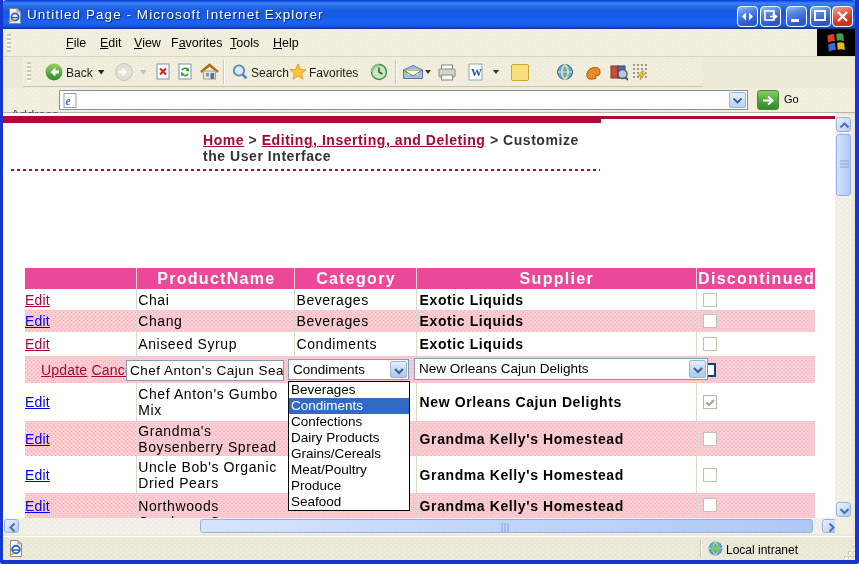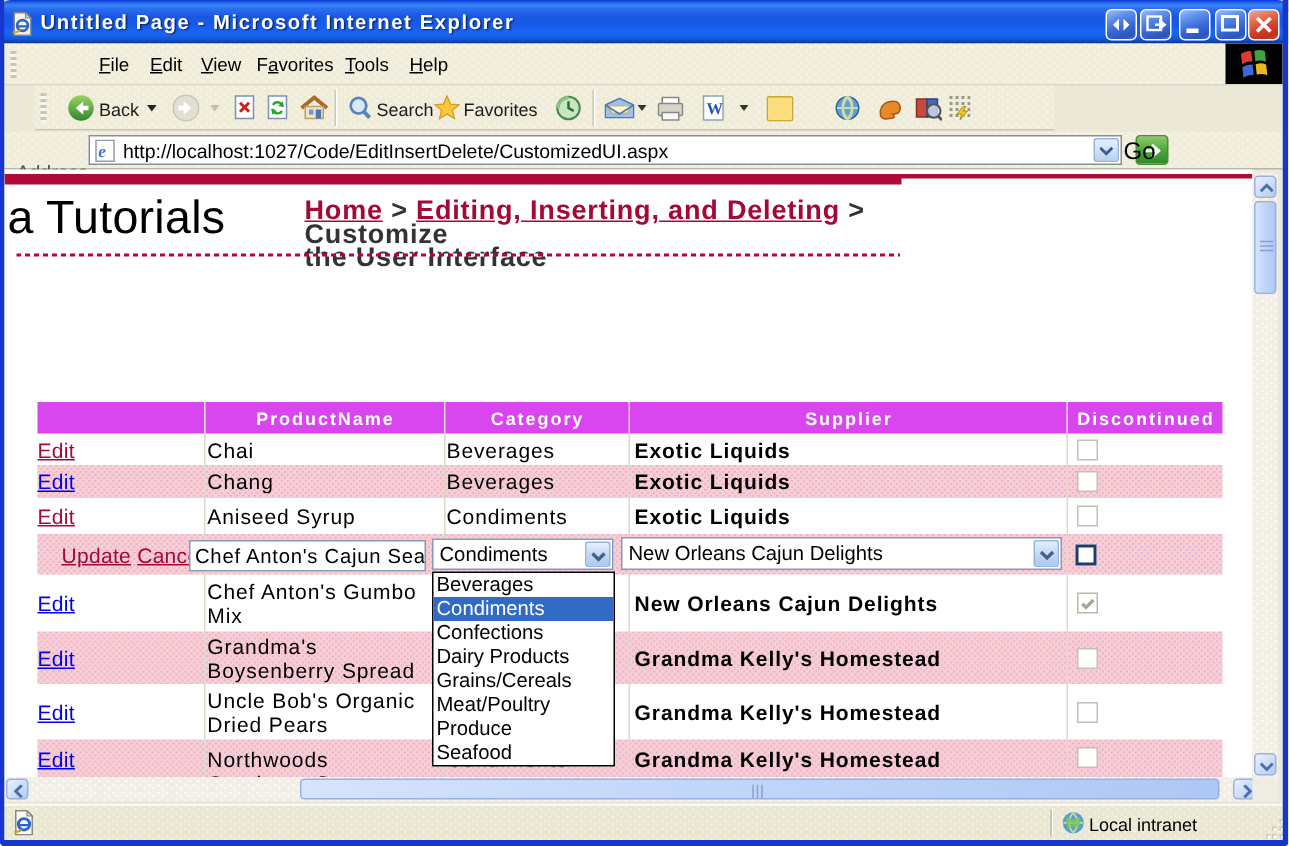--- a/index.html
+++ b/index.html
@@ -5,21 +5,21 @@
 * { margin:0; padding:0; box-sizing:border-box; }
 body { font-family:"Liberation Sans", sans-serif; }
 #win { position:relative; width:859px; height:564px; overflow:hidden; background:#ECE9D8; }
 #topbackdrop { left:0; top:0; width:859px; height:8px; background:#10103A; z-index:-1; }
 .abs { position:absolute; }
 
 
 #titlebar { left:0; top:0; width:859px; height:29px;
   background:linear-gradient(180deg,#0831D9 0%,#1550DE 3%,#2166E8 6%,#3B83F5 12%,#2B6FF0 20%,#1959E0 38%,#155AE8 55%,#1962F2 70%,#1A63F0 80%,#1556D6 90%,#0F3FA8 97%,#0A2F8C 100%);
   border-radius:7px 7px 0 0; }
-#titletxt { left:27px; top:7px; color:#fff; font-size:13.5px; font-weight:bold; letter-spacing:1.05px; text-shadow:1px 1px 1px #0a246a; }
+#titletxt { left:27px; top:7px; color:#fff; font-size:13.5px; font-weight:normal; letter-spacing:1.05px; text-shadow:1px 1px 1px #0a246a; }
 .tbtn { top:6px; width:21px; height:21px; border:1px solid #fff; border-radius:4px;
   background:linear-gradient(160deg,#9CBCF8 0%,#5A8BEA 30%,#3867D6 60%,#2A55C0 85%,#3E6FD8 100%); color:#fff; }
 .tbtn svg { position:absolute; left:0; top:0; }
 #bclose { background:linear-gradient(160deg,#F2A998 0%,#E4674A 35%,#D2402B 60%,#BE3318 85%,#D0502E 100%); }
 
 
 #menubar { left:3px; top:29px; width:852px; height:28px; background-color:#F0EDDF; background-image:radial-gradient(circle at 0.5px 0.5px, rgba(255,252,205,0.9) 0, rgba(255,252,205,0.9) 0.6px, transparent 0.8px), radial-gradient(circle at 3.5px 2.5px, rgba(255,252,205,0.9) 0, rgba(255,252,205,0.9) 0.6px, transparent 0.8px); background-size:6px 5px; border-bottom:1px solid #D8D5C5; }
 .grip { width:4px; background:repeating-linear-gradient(180deg,#c9c6b4 0 2px,#f6f5ee 2px 4px); }
 #menubar .mi { top:7px; font-size:12.5px; color:#000;margin-left:41px; }
 #brand { left:817px; top:29px; width:38px; height:27px; background:#000; }
@@ -29,50 +29,50 @@
 .tsep { top:3px; width:2px; height:24px; background:linear-gradient(90deg,#cbc8b6 1px,#ffffff 1px); }
 .tlabel { font-size:12px; color:#1c1c1c; }
 
 
 #addrbar { left:3px; top:88px; width:852px; height:25px; background-color:#F0EDDF; background-image:radial-gradient(circle at 0.5px 0.5px, rgba(255,252,205,0.9) 0, rgba(255,252,205,0.9) 0.6px, transparent 0.8px), radial-gradient(circle at 3.5px 2.5px, rgba(255,252,205,0.9) 0, rgba(255,252,205,0.9) 0.6px, transparent 0.8px); background-size:6px 5px; border-bottom:1px solid #B8B5A2; }
 #addrlabel { left:8px; top:19px; font-size:13px; color:#4e4e4e; }
 #addrfield { left:56px; top:2px; width:689px; height:20px; background:#fff; border:1px solid #849294; }
 #addrtxt { left:22px; top:2px; font-size:13px; color:#000; white-space:nowrap; }
 #gobtn { left:754px; top:2px; width:22px; height:20px; border-radius:3px; border:1px solid #4A8A3A;
   background:linear-gradient(180deg,#8CCB6A 0%,#4FA83C 50%,#2F8A28 100%); }
-#gotxt { left:746px; top:5px; font-size:16px; color:#000; }
+#gotxt { left:781px; top:5px; font-size:11px; color:#000; }
 
 
 #content { left:3px; top:113px; width:832px; height:405px; background:#fff; overflow:hidden; }
 
 
 #vscroll { left:835px; top:115px; width:17px; height:403px; background-color:#F1EFE5; background-image:radial-gradient(circle at 0.5px 0.5px, rgba(255,255,255,0.9) 0, rgba(255,255,255,0.9) 0.6px, transparent 0.8px), radial-gradient(circle at 3.5px 2.5px, rgba(255,255,255,0.9) 0, rgba(255,255,255,0.9) 0.6px, transparent 0.8px); background-size:6px 5px; }
 #hscroll { left:3px; top:518px; width:832px; height:16px; background-color:#F1EFE5; background-image:radial-gradient(circle at 0.5px 0.5px, rgba(255,255,255,0.9) 0, rgba(255,255,255,0.9) 0.6px, transparent 0.8px), radial-gradient(circle at 3.5px 2.5px, rgba(255,255,255,0.9) 0, rgba(255,255,255,0.9) 0.6px, transparent 0.8px); background-size:6px 5px; }
 .sbtn { background:linear-gradient(135deg,#EAF1FE 0%,#CCDDFA 55%,#B2CAF4 100%); border:1px solid #9CB0D8; border-radius:3px; color:#4D6FA8; }
 .sthumb { background:linear-gradient(90deg,#D6E4FC 0%,#C2D6F9 45%,#AEC8F5 100%); border:1px solid #96B0E6; border-radius:3px; }
 #corner { left:835px; top:518px; width:17px; height:16px; background:#F0EEE2; }
 
 
 #statusbar { left:3px; top:536px; width:852px; height:24px; background-color:#EAE7D6; background-image:radial-gradient(circle at 0.5px 0.5px, rgba(255,252,205,0.9) 0, rgba(255,252,205,0.9) 0.6px, transparent 0.8px), radial-gradient(circle at 3.5px 2.5px, rgba(255,252,205,0.9) 0, rgba(255,252,205,0.9) 0.6px, transparent 0.8px); background-size:6px 5px; border-top:1px solid #fff; }
 #winborder { left:0; top:0; width:859px; height:564px; border:3px solid #1636CE; border-right:4px solid #1636CE; border-bottom:4px solid #1636CE; border-top:none; border-radius:0 0 3px 3px; pointer-events:none; }
 #redline { left:0; top:3px; width:832px; height:3px; background:#B00B38; }
 #redband { left:0; top:3px; width:598px; height:7px; background:#B00B38; }
 #sitetitle { left:2px; top:14px; font-size:31px; color:#000; letter-spacing:0.2px; }
-#crumbs { left:200px; top:20px; width:380px; font-size:18px; font-weight:bold; color:#333; line-height:15.5px; letter-spacing:0.55px; }
+#crumbs { left:200px; top:20px; width:380px; font-size:14px; font-weight:bold; color:#333; line-height:15.5px; letter-spacing:0.55px; }
 #crumbs a { color:#A40836; }
 #dashline { left:8px; top:56px; width:589px; height:2px;
   background:repeating-linear-gradient(90deg,#C00030 0 3px,#ffffff 3px 6px); }
 #h1 { left:18px; top:81px; font-size:24px; font-weight:bold; color:#000; line-height:28px; letter-spacing:2.4px; }
 
 
 #grid { left:22px; top:155px; width:790px; border-collapse:collapse; font-size:14px; letter-spacing:0.6px; }
 #grid td, #grid th { border-left:1px solid #DCD8CA; padding:0 0 0 1px; vertical-align:middle; }
 #grid td:nth-child(4) { padding-left:3px;font-weight:bold; }
 #grid td:first-child, #grid th:first-child { border-left:none; padding-left:0; letter-spacing:0.2px; }
-#grid th { background:#d946ef; color:#fff; height:21px; font-size:12px; letter-spacing:1.3px; }
+#grid th { background:#ec4899; color:#fff; height:21px; font-size:16px; letter-spacing:1.3px; }
 #grid .pink { background-color:#FECBD0; background-image:radial-gradient(circle at 0.5px 0.5px, rgba(185,178,222,0.7) 0, rgba(185,178,222,0.7) 0.6px, transparent 0.8px), radial-gradient(circle at 2.5px 2.5px, rgba(185,178,222,0.7) 0, rgba(185,178,222,0.7) 0.6px, transparent 0.8px); background-size:4px 4px; }
 #grid a { color:#0000E8; }
 #grid a.red { color:#A40836; }
 .cbx { width:14px; height:14px; border:1px solid #C2C2B0; background:#fff; }
 .c1 { width:99px; } .c2 { width:162px; } .c3 { width:125px; } .c4 { width:300px; } .c5 { width:104px; }
 
 
 .tb { position:absolute; background:#fff; border:1px solid #7F9DB9; font-size:13.5px; }
 .dd { position:absolute; background:#fff; border:1px solid #7F9DB9; font-size:13.5px; }
 .ddbtn { position:absolute; right:1px; top:1px; bottom:1px; width:17px;
@@ -270,39 +270,37 @@
     </svg>
   </div>
 
   <div id="addrbar" class="abs">
     <div id="addrlabel" class="abs">Address</div>
     <div id="addrfield" class="abs">
       <svg class="abs" style="left:3px;top:2px" width="15" height="15">
         <rect x="1" y="0.5" width="12" height="14" fill="#fff" stroke="#99A"></rect>
         <text x="2.5" y="11.5" font-size="11.5" font-weight="bold" font-style="italic" fill="#3A7ACC" font-family="Liberation Serif">e</text>
       </svg>
-      <div id="addrtxt" class="abs">http://localhost:1027/Code/EditInsertDelete/CustomizedUI.aspx</div>
       <div class="abs" style="right:1px;top:1px;width:17px;height:16px;background:linear-gradient(180deg,#E6F0FC,#B8D0F2);border:1px solid #98B4DC;border-radius:2px">
         <svg style="position:absolute;left:3px;top:5px" width="9" height="6">
             <path d="M0.5 0.5 L4.5 4.5 L8.5 0.5" stroke="#3A5A8C" stroke-width="1.8" fill="none"></path>
           </svg>
       </div>
     </div>
     <div id="gobtn" class="abs">
       <svg style="position:absolute;left:4px;top:4px" width="13" height="11">
           <path d="M1 5.5 H9 M6 1.5 L10.5 5.5 L6 9.5" stroke="#fff" stroke-width="2" fill="none"></path>
         </svg>
     </div>
     <div id="gotxt" class="abs">Go</div>
   </div>
 
   <div id="content" class="abs">
     <div id="redline" class="abs"></div>
     <div id="redband" class="abs"></div>
-    <div id="sitetitle" class="abs">a Tutorials</div>
     <div id="crumbs" class="abs"><a href="#">Home</a> &gt; <a href="#">Editing, Inserting, and Deleting</a> &gt; Customize<br>the User Interface</div>
     <div id="dashline" class="abs"></div>
 
     <table id="grid" class="abs" cellspacing="0">
       <tbody>
           <tr>
         <th class="c1"></th>
             <th class="c2">ProductName</th>
             <th class="c3">Category</th>
             <th class="c4">Supplier</th>

